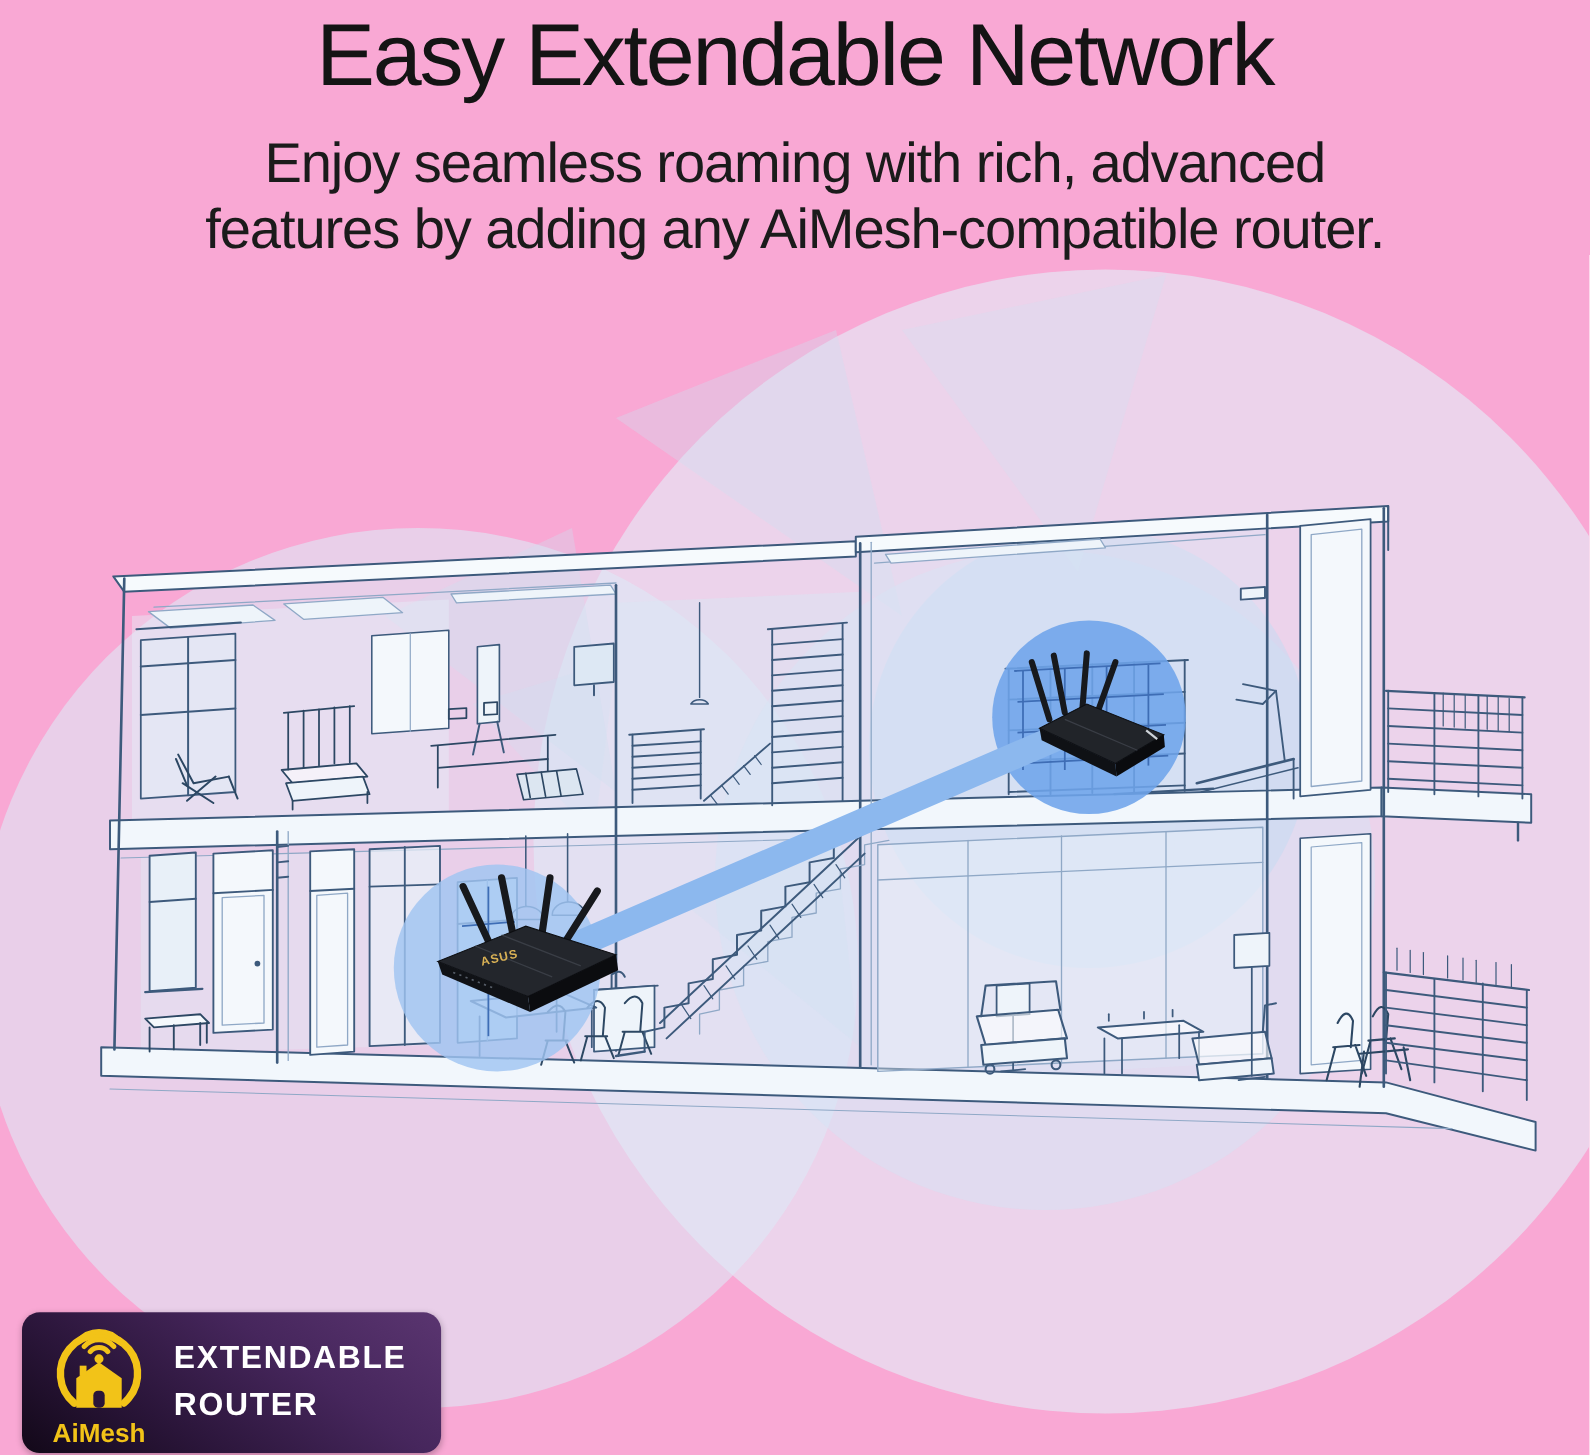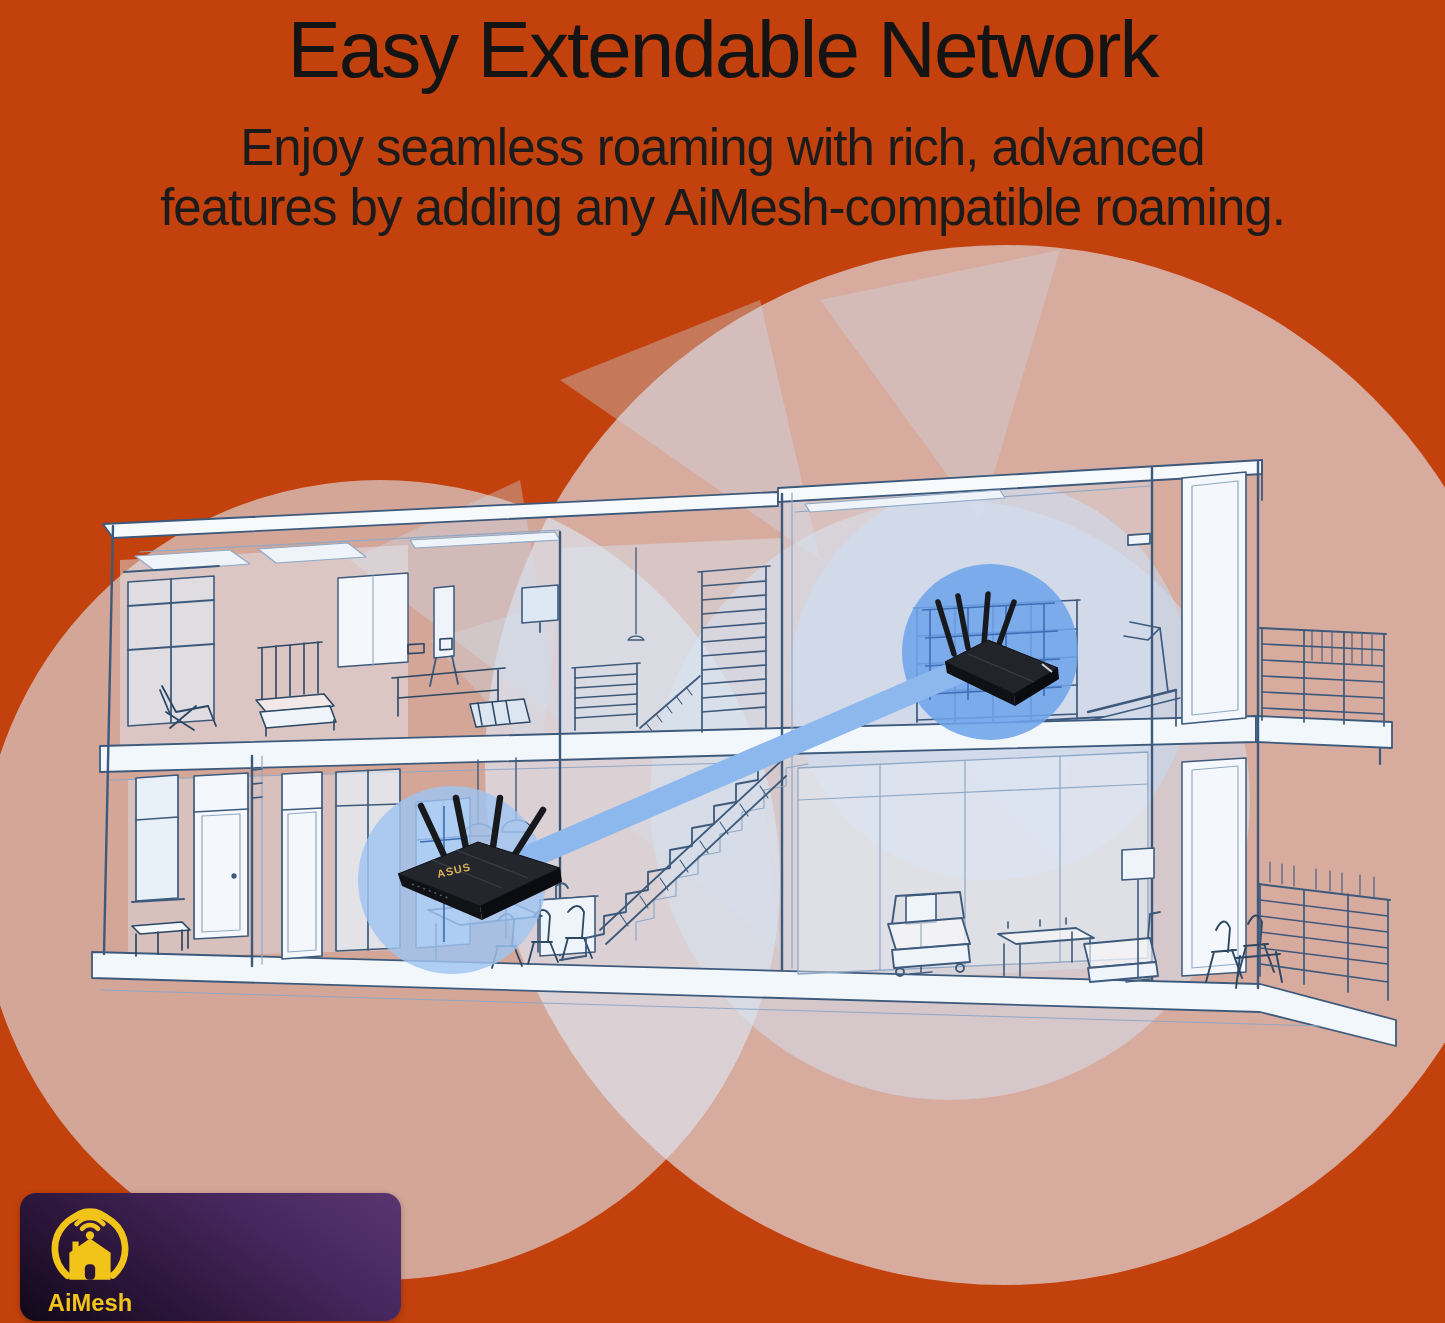--- a/index.html
+++ b/index.html
@@ -1,18 +1,18 @@
 <!DOCTYPE html>
 <html><head>
 <meta charset="utf-8">
 <style>
   html,body{margin:0;padding:0;background:#ffffff;}
   .stage{
     position:relative;width:1445px;height:1323px;overflow:hidden;
-    background:#c2410c;font-family:"Liberation Sans", sans-serif;
+    background:#f9a8d4;font-family:"Liberation Sans", sans-serif;
   }
   
   .hdr{position:absolute;top:0;left:0;width:1445px;text-align:center;z-index:5;}
   .hdr h1{
     margin:2px 0 0 0;font-size:80px;line-height:96px;font-weight:400;
     letter-spacing:-2px;color:#141414;
   }
   .hdr .sub{
     margin:20px 0 0 0;font-size:51px;line-height:60px;font-weight:400;
     letter-spacing:-1px;color:#1b1b1b;
@@ -32,21 +32,21 @@
   .aimesh-word{font:700 23px "Liberation Sans",sans-serif;fill:#f2c318;}
   .asus-logo{font:700 11px "Liberation Sans",sans-serif;fill:#d9b155;letter-spacing:1px;}
 </style>
 </head>
 <body>
 
 <div class="stage">
 
   <div class="hdr">
     <h1>Easy Extendable Network</h1>
-    <p class="sub"><span>Enjoy seamless roaming with rich, advanced</span><br><span>features by adding any AiMesh-compatible roaming.</span></p>
+    <p class="sub"><span>Enjoy seamless roaming with rich, advanced</span><br><span>features by adding any AiMesh-compatible router.</span></p>
   </div>
 
   <svg class="scene" viewBox="0 0 1445 1323">
 
     <g>
       <circle cx="1005" cy="765" r="520" fill="#e3edf9" fill-opacity="0.62"></circle>
       <circle cx="380" cy="880" r="400" fill="#dde9f7" fill-opacity="0.60"></circle>
       <circle cx="950" cy="800" r="300" fill="#d6e4f5" fill-opacity="0.50"></circle>
       <circle cx="990" cy="680" r="200" fill="#c6daf3" fill-opacity="0.55"></circle>
 
@@ -457,15 +457,19 @@
         <path d="M -20 4 L 0 -10 L 20 4 L 20 30 L -20 30 Z" fill="#f2c318"></path>
         <rect x="-17" y="-7" width="6" height="9" fill="#f2c318"></rect>
         <rect x="-5" y="15" width="10" height="15" rx="4" fill="#2a1539"></rect>
         <circle cx="0" cy="-13" r="4" fill="#f2c318"></circle>
         <path d="M -7.7 -19.4 A 10 10 0 0 1 7.7 -19.4" fill="none" stroke="#f2c318" stroke-width="4.5" stroke-linecap="round"></path>
         <path d="M -13 -23.9 A 17 17 0 0 1 13 -23.9" fill="none" stroke="#f2c318" stroke-width="4.5" stroke-linecap="round"></path>
         <path d="M -18.4 -28.4 A 24 24 0 0 1 18.4 -28.4" fill="none" stroke="#f2c318" stroke-width="4.5" stroke-linecap="round"></path>
       </g>
       <text class="aimesh-word" x="62" y="112" text-anchor="middle">AiMesh</text>
     </svg>
+    <div class="btxt">
+      <div>EXTENDABLE</div>
+      <div>ROUTER</div>
+    </div>
   </div>
 
 </div>
 
 </body></html>

